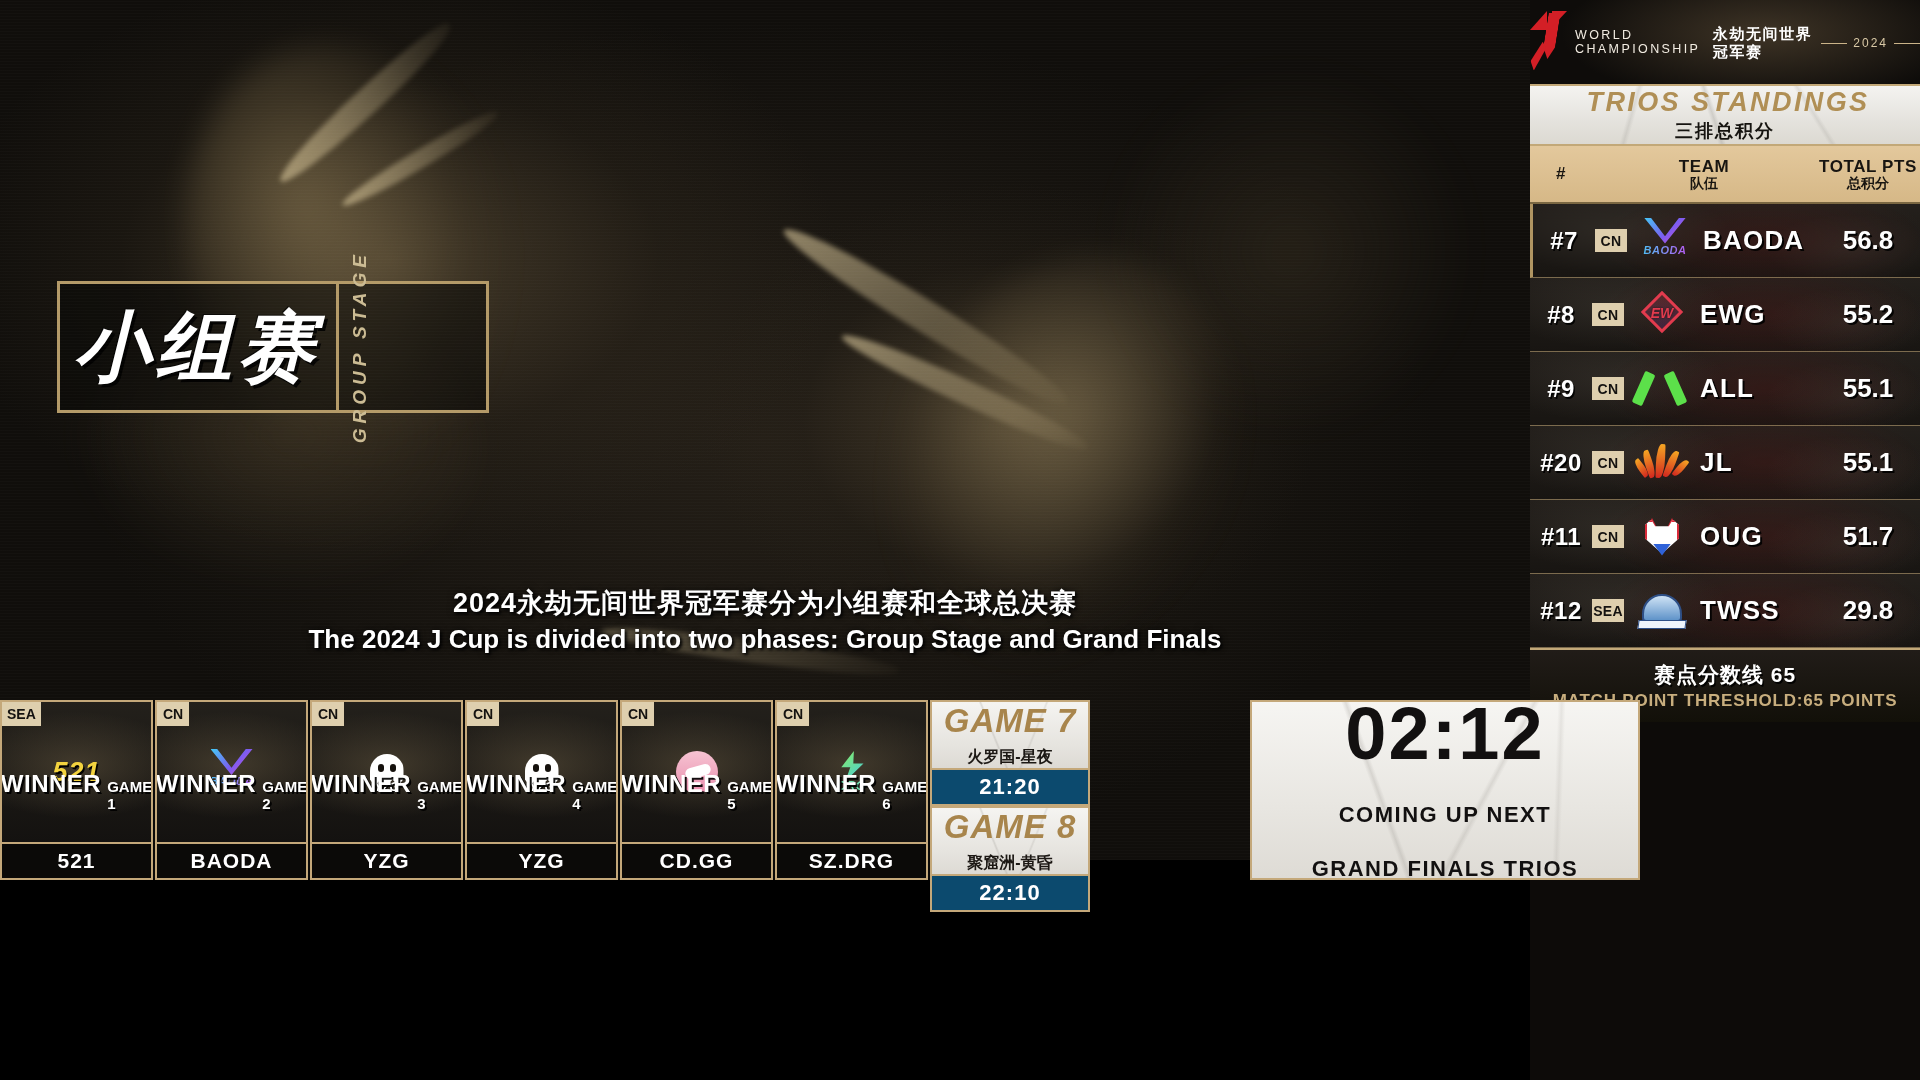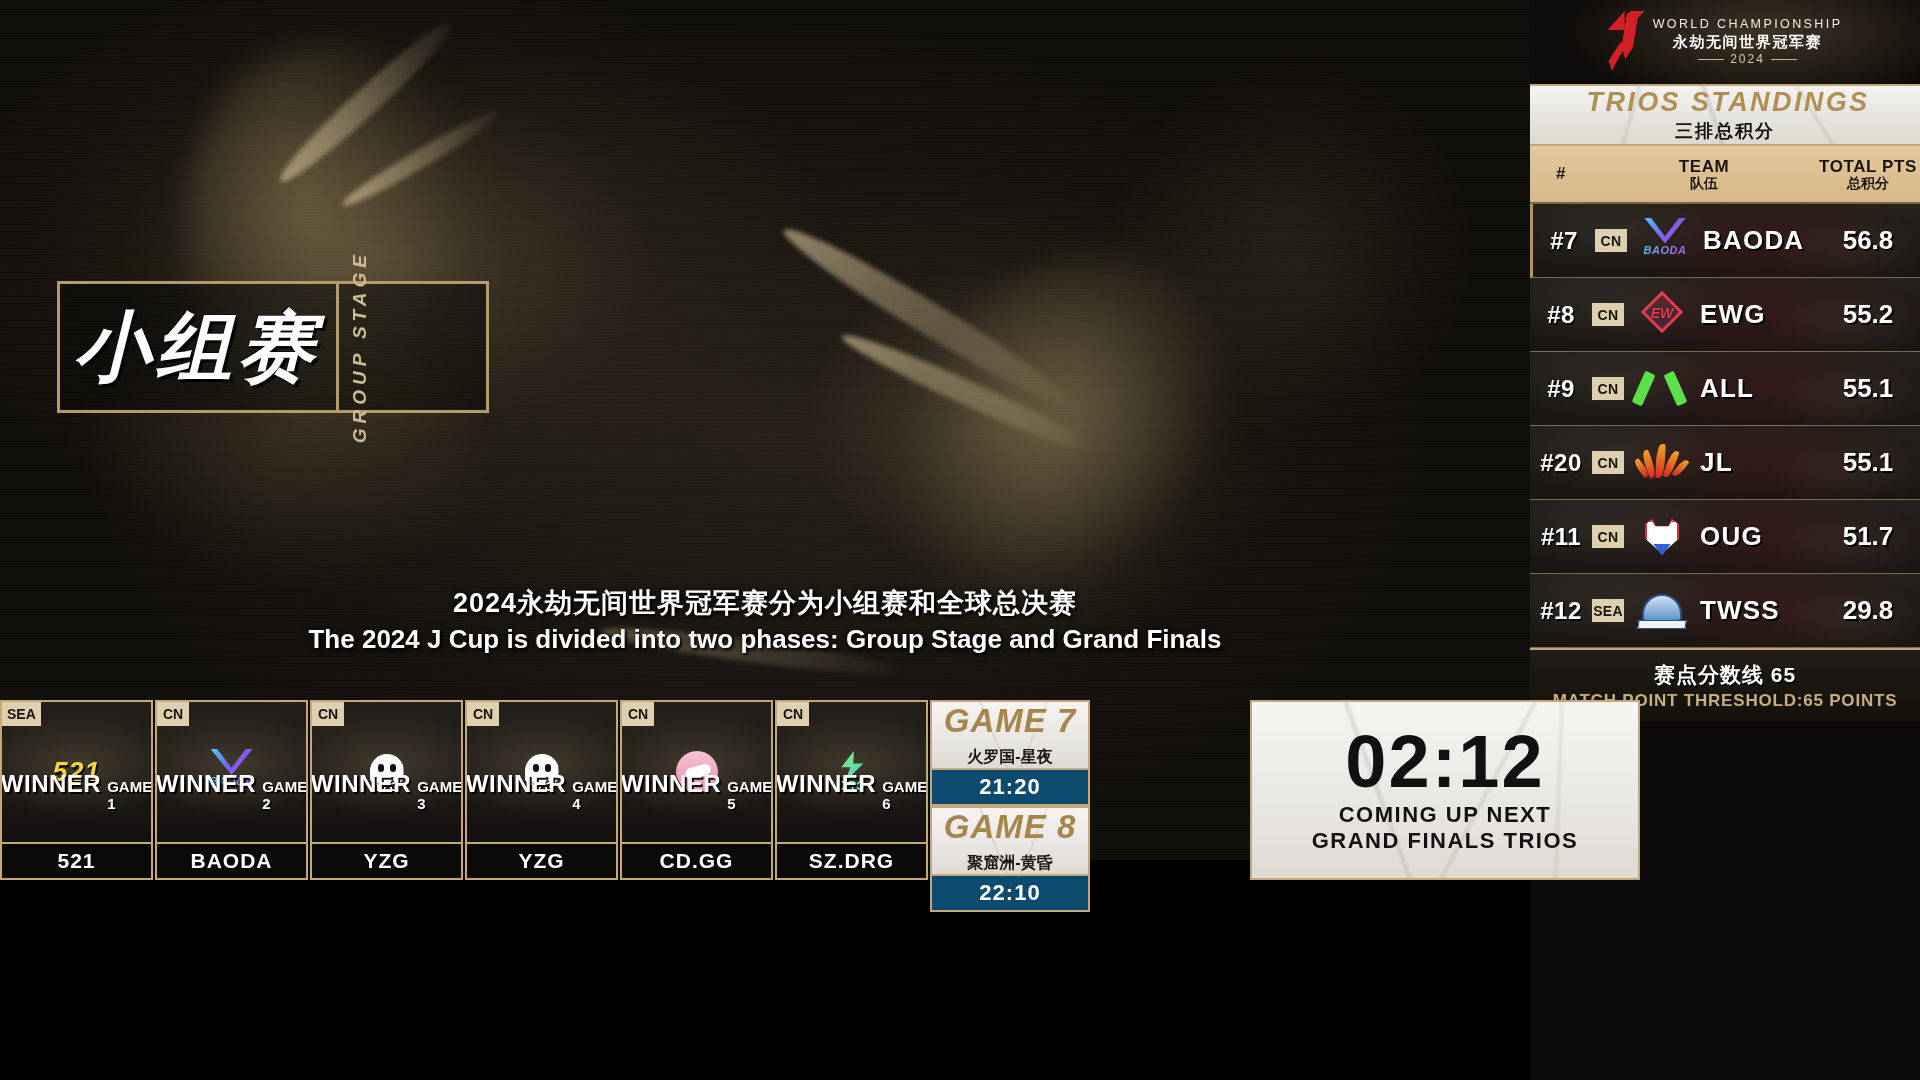--- a/index.html
+++ b/index.html
@@ -91,21 +91,21 @@
   .jmark { width:36px; height:62px; position:relative; flex:0 0 auto; }
   .jmark span{ position:absolute; background:#d31f26; }
   .jmark .a{ left:15px; top:2px; width:12px; height:46px; transform:skewX(-9deg);
              clip-path:polygon(0 0,100% 0,100% 74%,50% 100%,0 74%); }
   .jmark .b{ left:0px; top:0px; width:17px; height:19px;
              clip-path:polygon(100% 0, 100% 100%, 0 100%); }
   .jmark .c{ left:22px; top:0px; width:15px; height:16px;
              clip-path:polygon(0 0, 100% 0, 0 100%); }
   .jmark .d{ left:2px; top:30px; width:12px; height:30px; transform:rotate(14deg);
              clip-path:polygon(60% 0,100% 18%,45% 100%,0 72%); }
-  .logo-txt { display:flex; flex-direction:column; align-items:center; line-height:1.15; }
+  .logo-txt { display:flex; align-items:center; line-height:1.15; }
   .logo-txt .l1{ font-size:12.5px; letter-spacing:2.4px; color:#f2ece2; font-weight:normal; }
   .logo-txt .l2{ font-size:15px; letter-spacing:1.6px; color:#fff; font-weight:bold; margin-top:1px; }
   .logo-txt .l3{ display:flex; align-items:center; gap:6px; margin-top:3px; }
   .logo-txt .l3 i{ display:block; width:26px; height:1px; background:#cbb489; }
   .logo-txt .l3 b{ font-size:12px; letter-spacing:2px; color:#d9c9a6; font-weight:normal; }
 
   
   .st-title {
     position:relative; height:60px; width:100%;
     background:linear-gradient(180deg,#f4f3f0,#e4e2dd 62%, #dcd9d2);
@@ -271,20 +271,21 @@
   .gtime.live { background:#0c4a6e; }
   .gtime.next { background:#0c4a6e; }
 
   
   .countdown {
     position:relative; width:390px; height:180px;
     background:linear-gradient(180deg,#f6f5f2,#e8e6e1 60%, #dedbd5);
     border:2px solid #c4a87a;
     display:flex; flex-direction:column; align-items:center; justify-content:center;
     overflow:hidden;
+    gap:28px;
   }
   .countdown::before{
     content:""; position:absolute; inset:0;
     background:
       linear-gradient(70deg, rgba(0,0,0,0) 34%, rgba(150,146,140,.26) 35%, rgba(0,0,0,0) 36%),
       linear-gradient(118deg, rgba(0,0,0,0) 58%, rgba(150,146,140,.22) 59%, rgba(0,0,0,0) 60%),
       linear-gradient(92deg, rgba(0,0,0,0) 78%, rgba(150,146,140,.16) 79%, rgba(0,0,0,0) 80%);
   }
   .cd-time {
     position:relative; font-size:74px; font-weight:bold; color:#121010;

